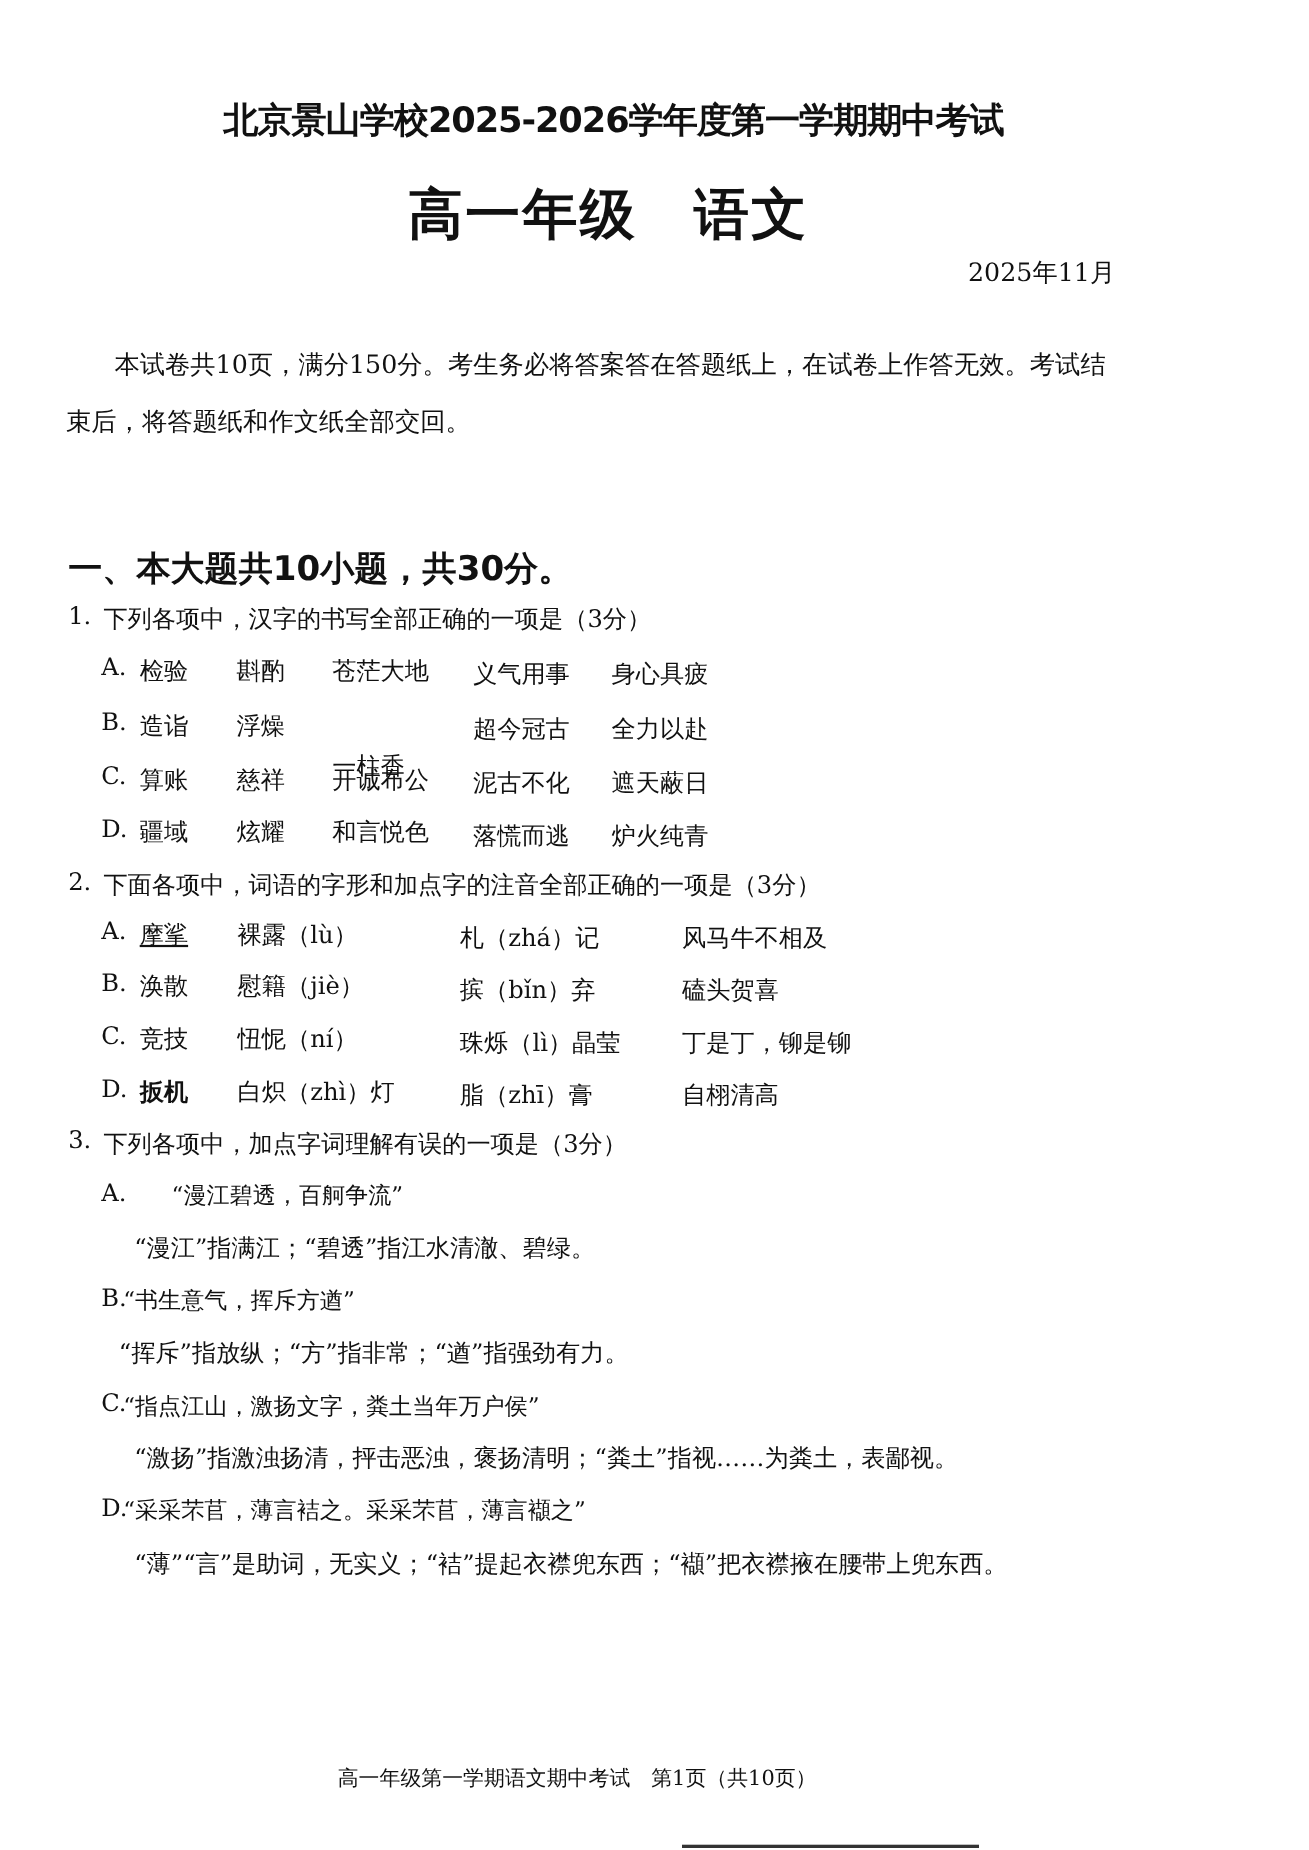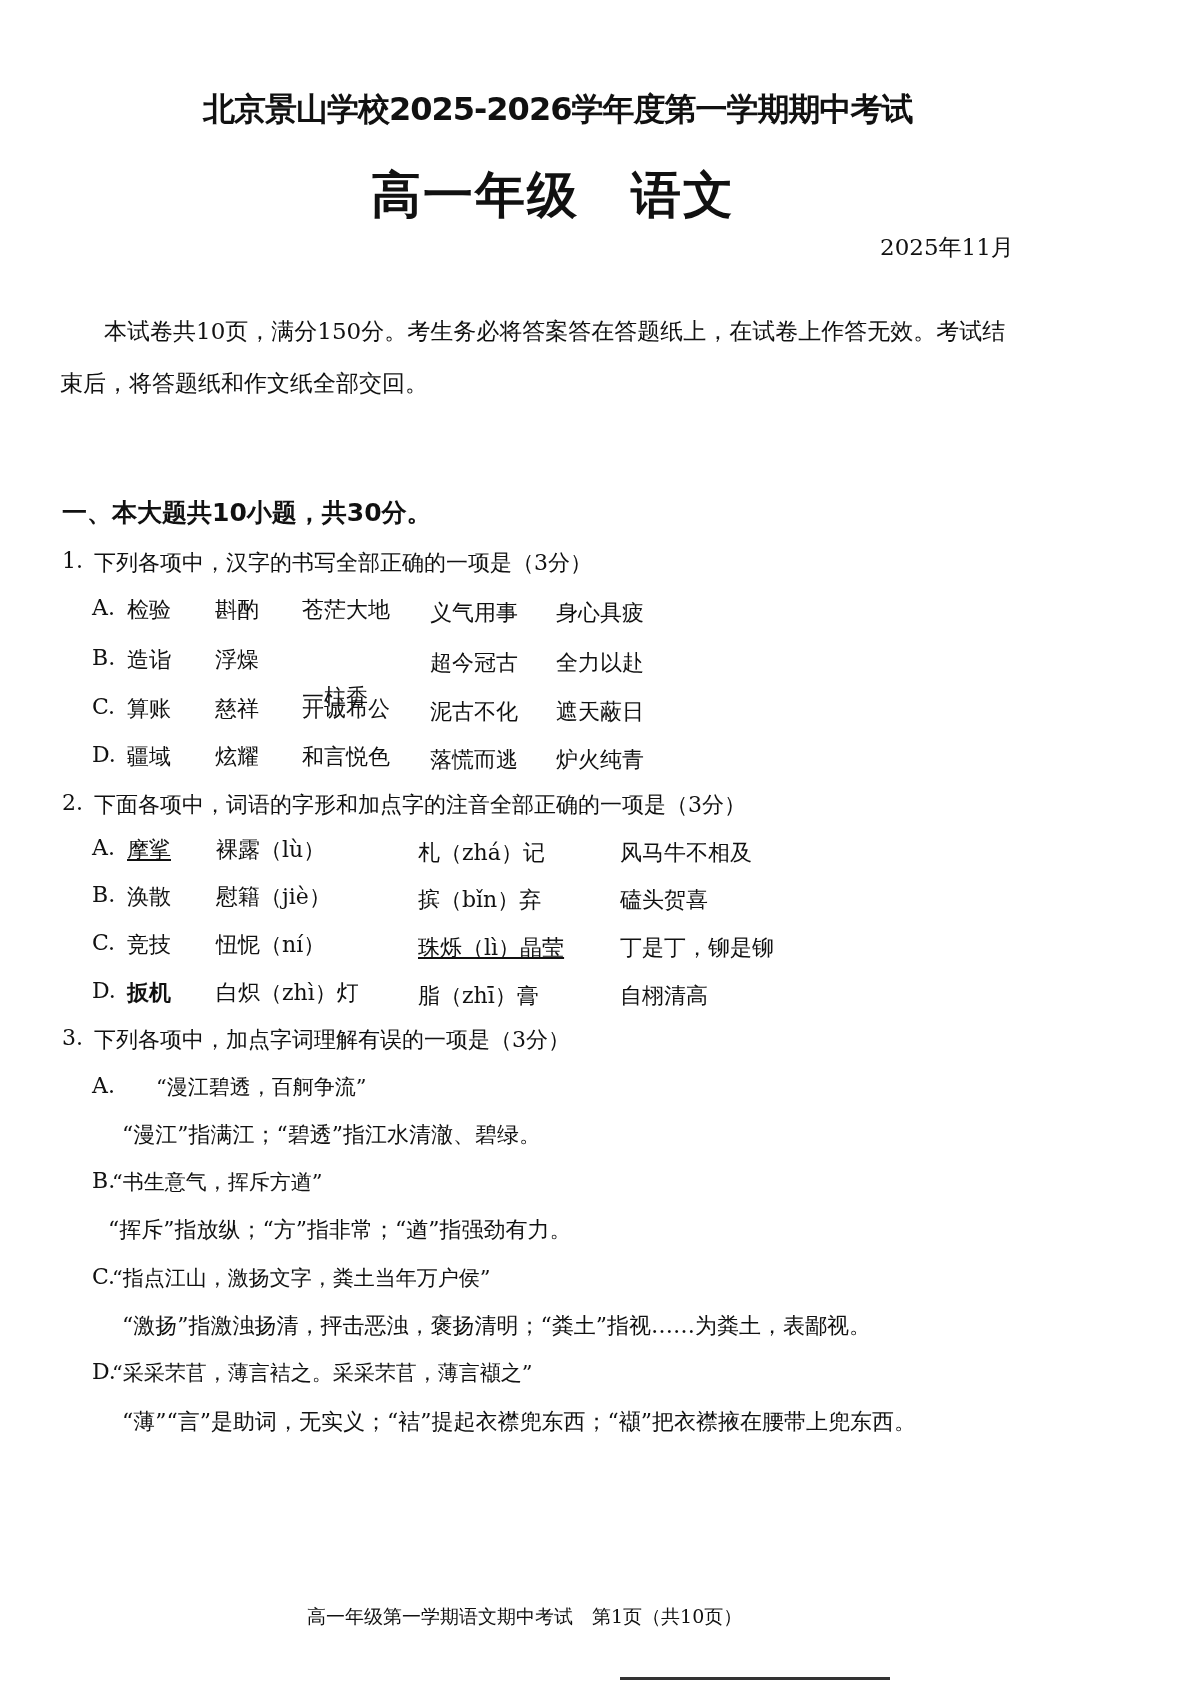--- a/index.html
+++ b/index.html
@@ -40,21 +40,21 @@
       font-size: 23px;
       text-align: right;
     }
     .intro {
       font-size: 23px;
     }
     .section {
       left: 62px; top: 496px;
       font-family: "DejaVu Sans", "Liberation Sans", sans-serif;
       font-weight: bold;
-      font-size: 25px;
+      font-size: 31px;
     }
     .q {
       font-size: 22px;
     }
     .cell { position: absolute; white-space: nowrap; font-size: 22px; }
     .kai {
       font-family: "DejaVu Serif", "Liberation Serif", serif;
       font-size: 21px;
     }
     .footer {
@@ -135,21 +135,21 @@
       <span class="cell" style="left:92px; top:882px;">B.</span>
       <span class="cell" style="left:127px; top:882px;">涣散</span>
       <span class="cell" style="left:216px; top:882px;">慰籍（jiè）</span>
       <span class="cell" style="left:418px; top:885px;">摈（bǐn）弃</span>
       <span class="cell" style="left:620px; top:885px;">磕头贺喜</span>
     </div>
     <div>
       <span class="cell" style="left:92px; top:930px;">C.</span>
       <span class="cell" style="left:127px; top:930px;">竞技</span>
       <span class="cell" style="left:216px; top:930px;">忸怩（ní）</span>
-      <span class="cell" style="left:418px; top:933px;text-decoration:underline;">珠烁（lì）晶莹</span>
+      <span class="cell" style="left:418px; top:933px;">珠烁（lì）晶莹</span>
       <span class="cell" style="left:620px; top:933px;">丁是丁，铆是铆</span>
     </div>
     <div>
       <span class="cell" style="left:92px; top:978px;">D.</span>
       <span class="cell" style="left:127px; top:978px;font-weight:bold;">扳机</span>
       <span class="cell" style="left:216px; top:978px;">白炽（zhì）灯</span>
       <span class="cell" style="left:418px; top:981px;">脂（zhī）膏</span>
       <span class="cell" style="left:620px; top:981px;">自栩清高</span>
     </div>
   </div>

